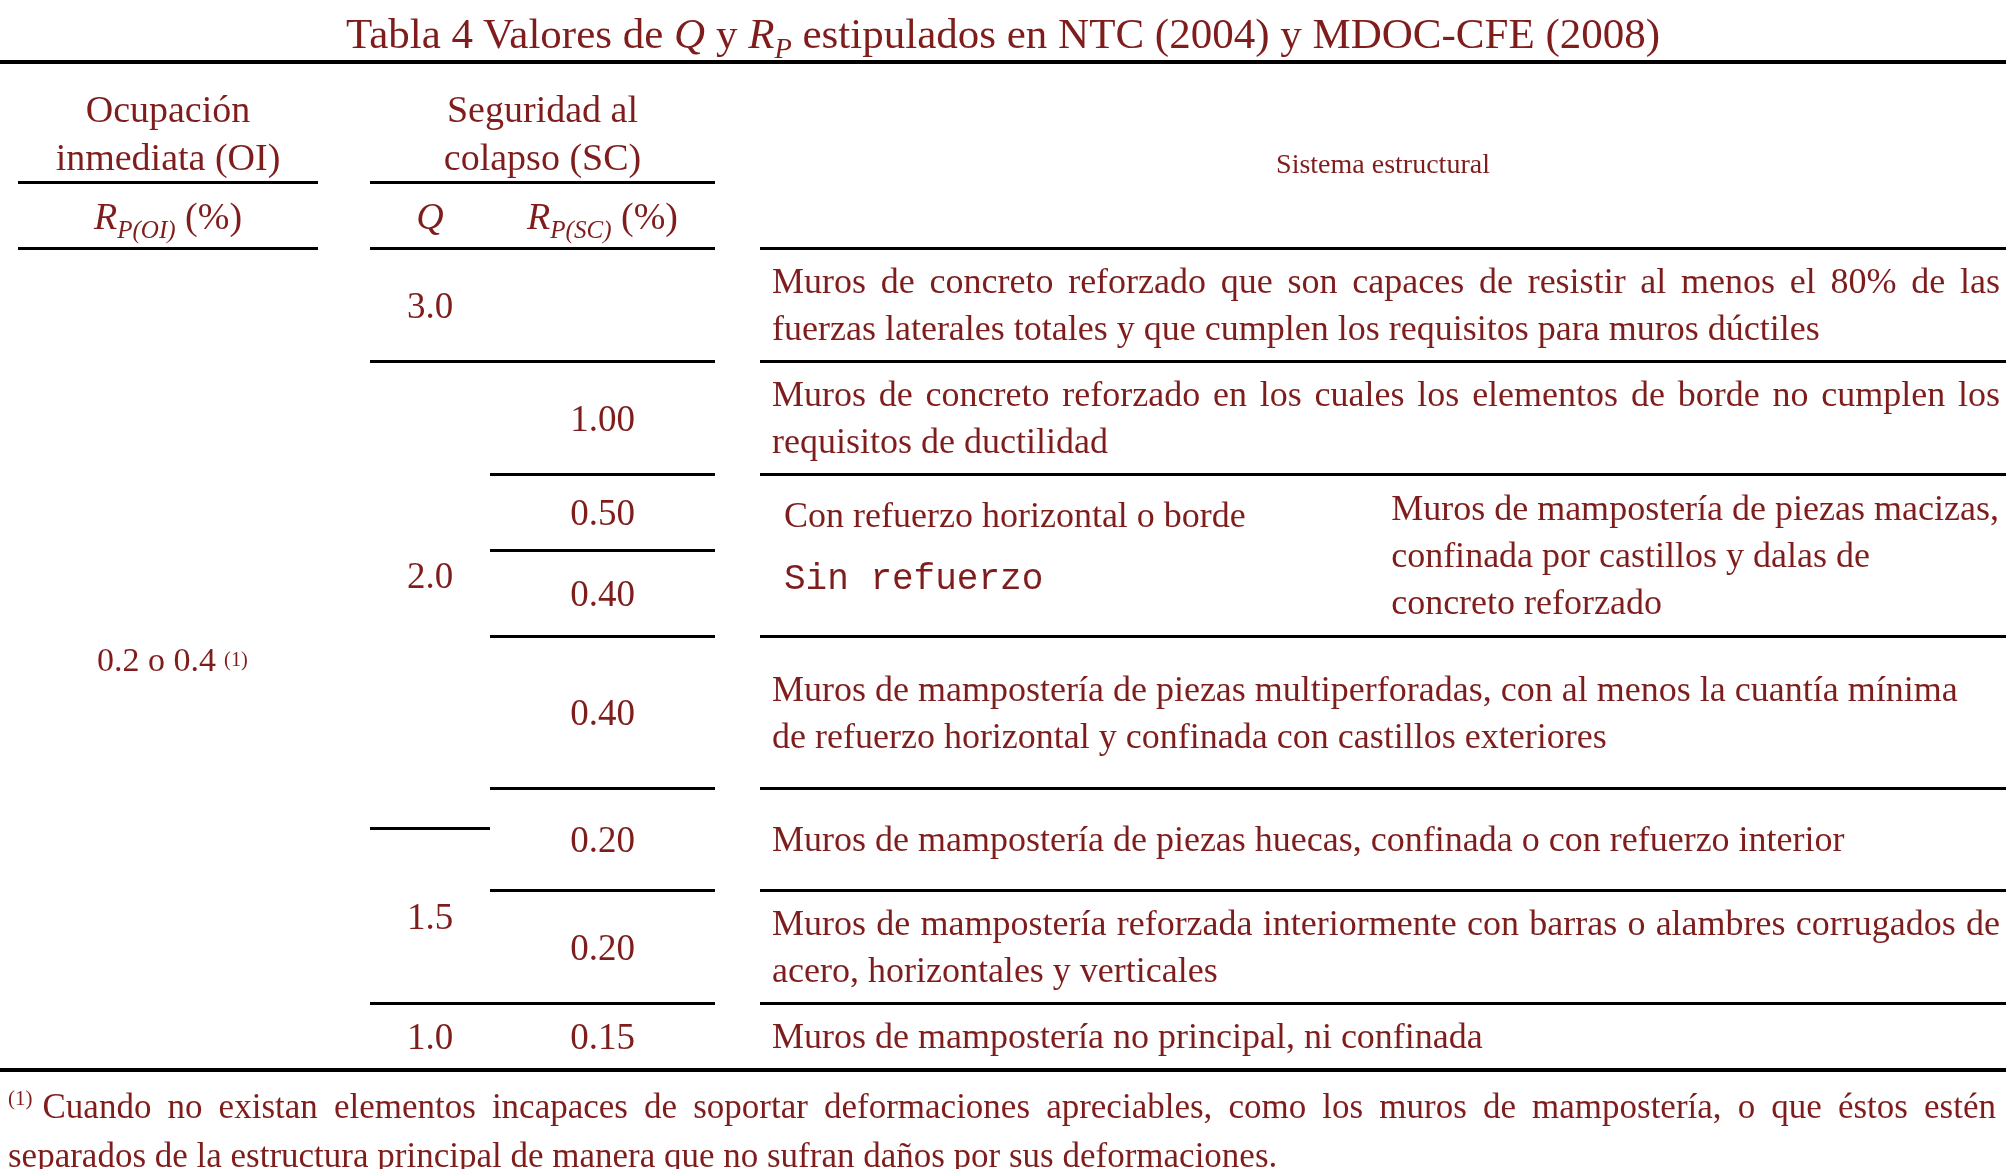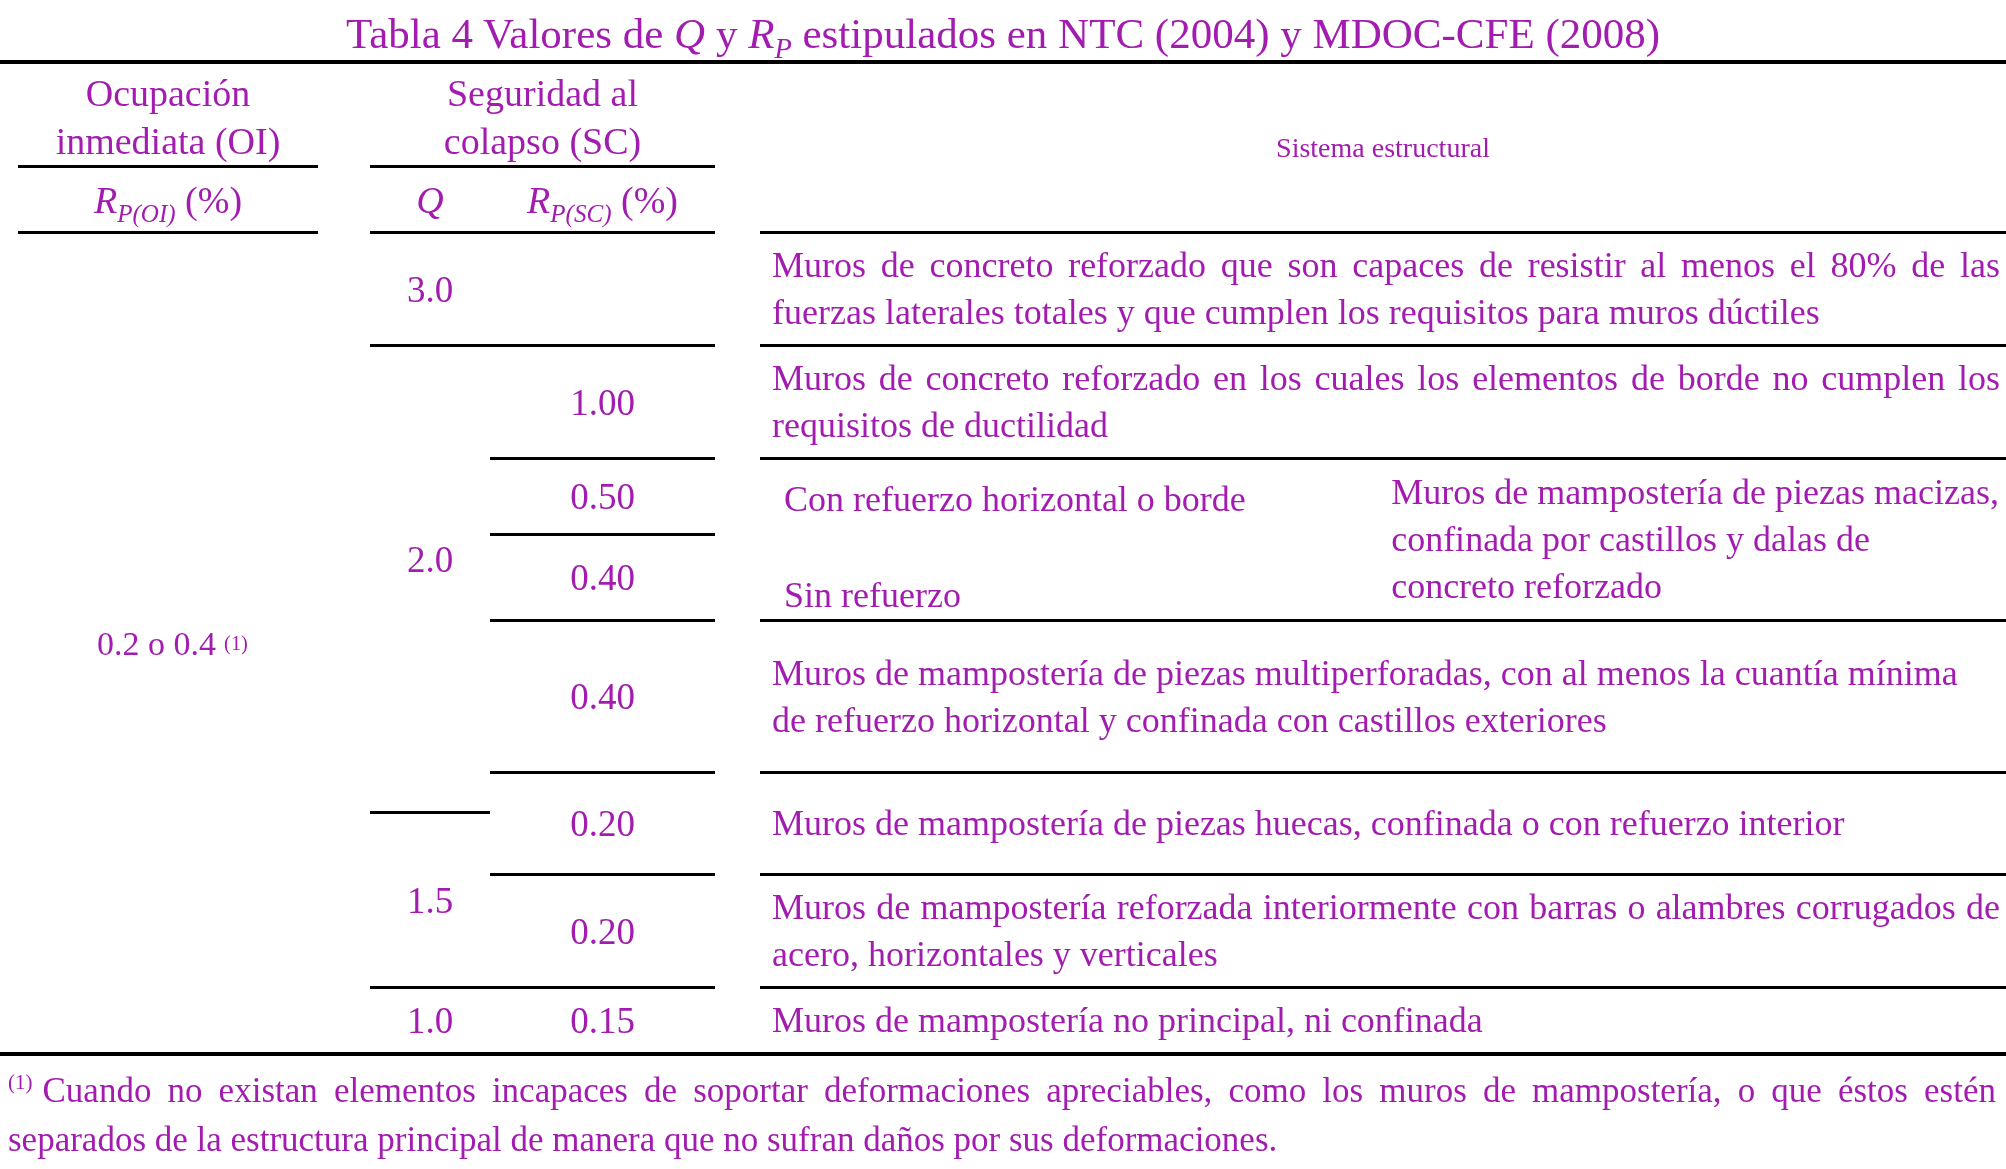--- a/index.html
+++ b/index.html
@@ -6,21 +6,21 @@
     margin: 0;
     padding: 0;
     background: #ffffff;
   }
   .page {
     position: relative;
     width: 2006px;
     height: 1169px;
     box-sizing: border-box;
     background: #ffffff;
-    color: #a21caf;
+    color: #7f1d1d;
     font-family: "Liberation Serif", "DejaVu Serif", serif;
     overflow: hidden;
   }
   
   .title {
     height: 60px;
     box-sizing: border-box;
     padding-top: 10px;
     text-align: center;
     font-size: 43px;
@@ -34,20 +34,21 @@
     line-height: 0;
   }
   .rule-full {
     height: 0;
     border-bottom: 4px solid #000;
   }
   
   .header-row {
     display: flex;
     width: 2006px;
+    margin-top: 16px;
   }
   .hcol { box-sizing: border-box; }
   .hcol-oi   { width: 345px; padding-left: 18px; padding-right: 27px; }
   .hcol-sc   { width: 370px; padding-left: 25px; }
   .hcol-gap  { width: 45px; }
   .hcol-sys  { width: 1246px; display: flex; flex-direction: column; }
   .hcol-inner { display: flex; flex-direction: column; height: 100%; }
   .group-label {
     height: 101px;
     display: flex;
@@ -146,21 +147,21 @@
   
   .split-cell {
     grid-column: 5;
     grid-row: 3 / span 2;
     display: grid;
     grid-template-columns: 47% 53%;
     grid-template-rows: 1fr 1fr;
     padding: 0 6px 0 12px;
   }
   .split-lt { grid-column: 1; grid-row: 1; display: flex; align-items: center; padding-left: 12px; }
-  .split-lb { grid-column: 1; grid-row: 2; display: flex; align-items: flex-end; padding-left: 12px; }
+  .split-lb { grid-column: 1; grid-row: 2; display: flex; align-items: flex-start; padding-left: 12px; font-family: Liberation Mono, monospace; }
   .split-r  { grid-column: 2; grid-row: 1 / span 2; display: flex; align-items: center; padding-left: 42px; }
   sup.ref {
     font-size: 0.6em;
     vertical-align: super;
     line-height: 0;
     padding-left: 8px;
   }
   
   .footnote {
     box-sizing: border-box;

